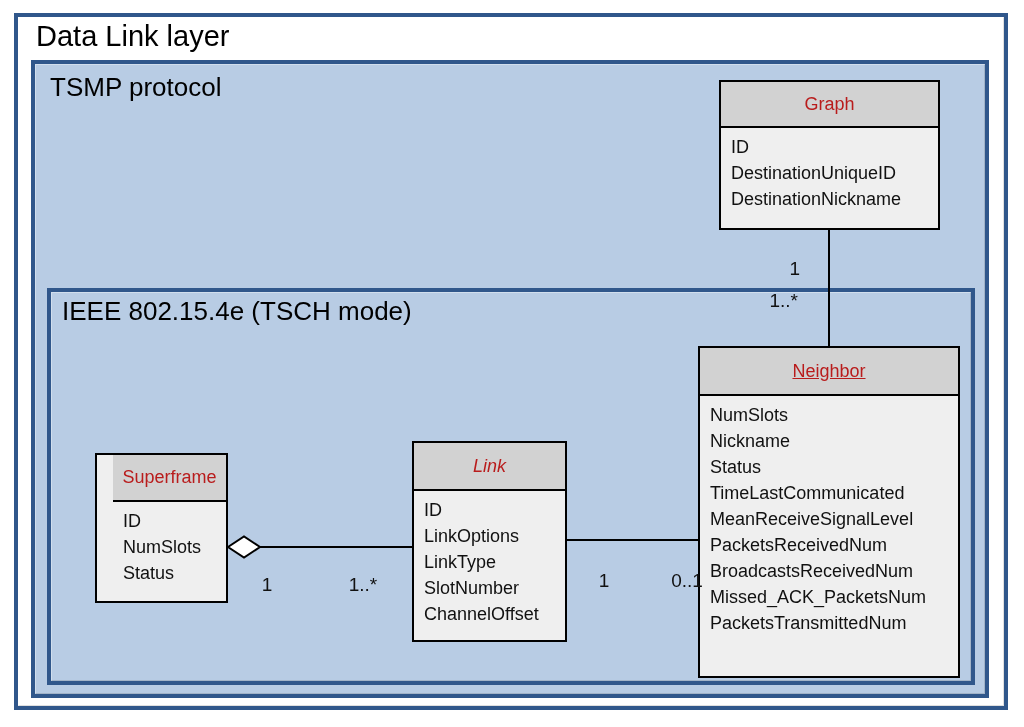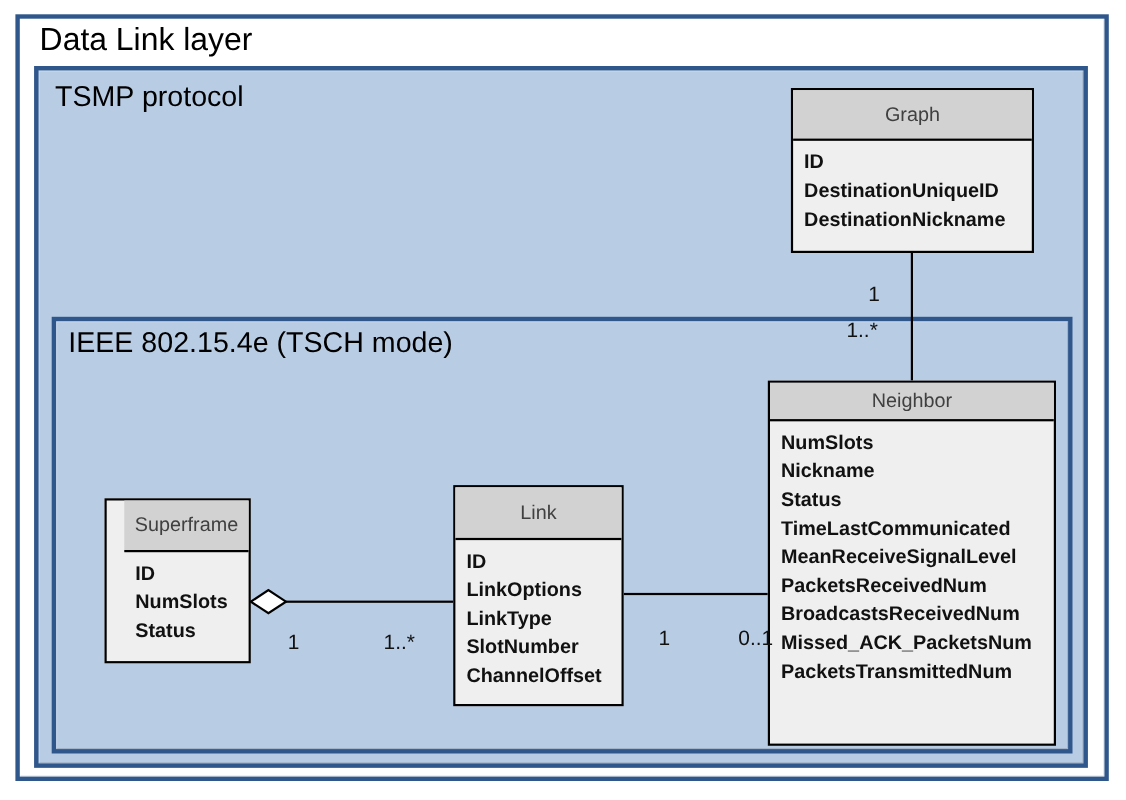--- a/index.html
+++ b/index.html
@@ -38,28 +38,27 @@
     z-index: 6;
   }
   .uml-header {
     box-sizing: border-box;
     border-bottom: 2px solid #000000;
     background: #d2d2d2;
     display: flex;
     align-items: center;
     justify-content: center;
     font-size: 18px;
-    color: #404040;
+    color: #b91c1c;
   }
   .uml-attrs {
     padding: 6px 4px 0 10px;
     font-size: 18px;
     line-height: 26px;
     color: #111111;
-    font-weight: bold;
   }
   .attr { white-space: nowrap; }
 
   .connector {
     position: absolute;
     background: #000000;
     z-index: 5;
   }
   .diamond-wrap {
     position: absolute;
@@ -92,36 +91,36 @@
   <div class="uml-class" style="left:719px; top:80px; width:221px; height:150px;">
     <div class="uml-header" style="height:46px;">Graph</div>
     <div class="uml-attrs">
       <div class="attr">ID</div>
       <div class="attr">DestinationUniqueID</div>
       <div class="attr">DestinationNickname</div>
     </div>
   </div>
 
   <div class="uml-class" style="left:698px; top:346px; width:262px; height:332px;">
-    <div class="uml-header" style="height:35px;">Neighbor</div>
+    <div class="uml-header" style="height:48px;text-decoration:underline;">Neighbor</div>
     <div class="uml-attrs">
       <div class="attr">NumSlots</div>
       <div class="attr">Nickname</div>
       <div class="attr">Status</div>
       <div class="attr">TimeLastCommunicated</div>
       <div class="attr">MeanReceiveSignalLevel</div>
       <div class="attr">PacketsReceivedNum</div>
       <div class="attr">BroadcastsReceivedNum</div>
       <div class="attr">Missed_ACK_PacketsNum</div>
       <div class="attr">PacketsTransmittedNum</div>
     </div>
   </div>
 
   <div class="uml-class" style="left:412px; top:441px; width:155px; height:201px;">
-    <div class="uml-header" style="height:48px;">Link</div>
+    <div class="uml-header" style="height:48px;font-style:italic;">Link</div>
     <div class="uml-attrs">
       <div class="attr">ID</div>
       <div class="attr">LinkOptions</div>
       <div class="attr">LinkType</div>
       <div class="attr">SlotNumber</div>
       <div class="attr">ChannelOffset</div>
     </div>
   </div>
 
   <div class="uml-class" style="left:95px; top:453px; width:133px; height:150px;padding-left:16px;">

